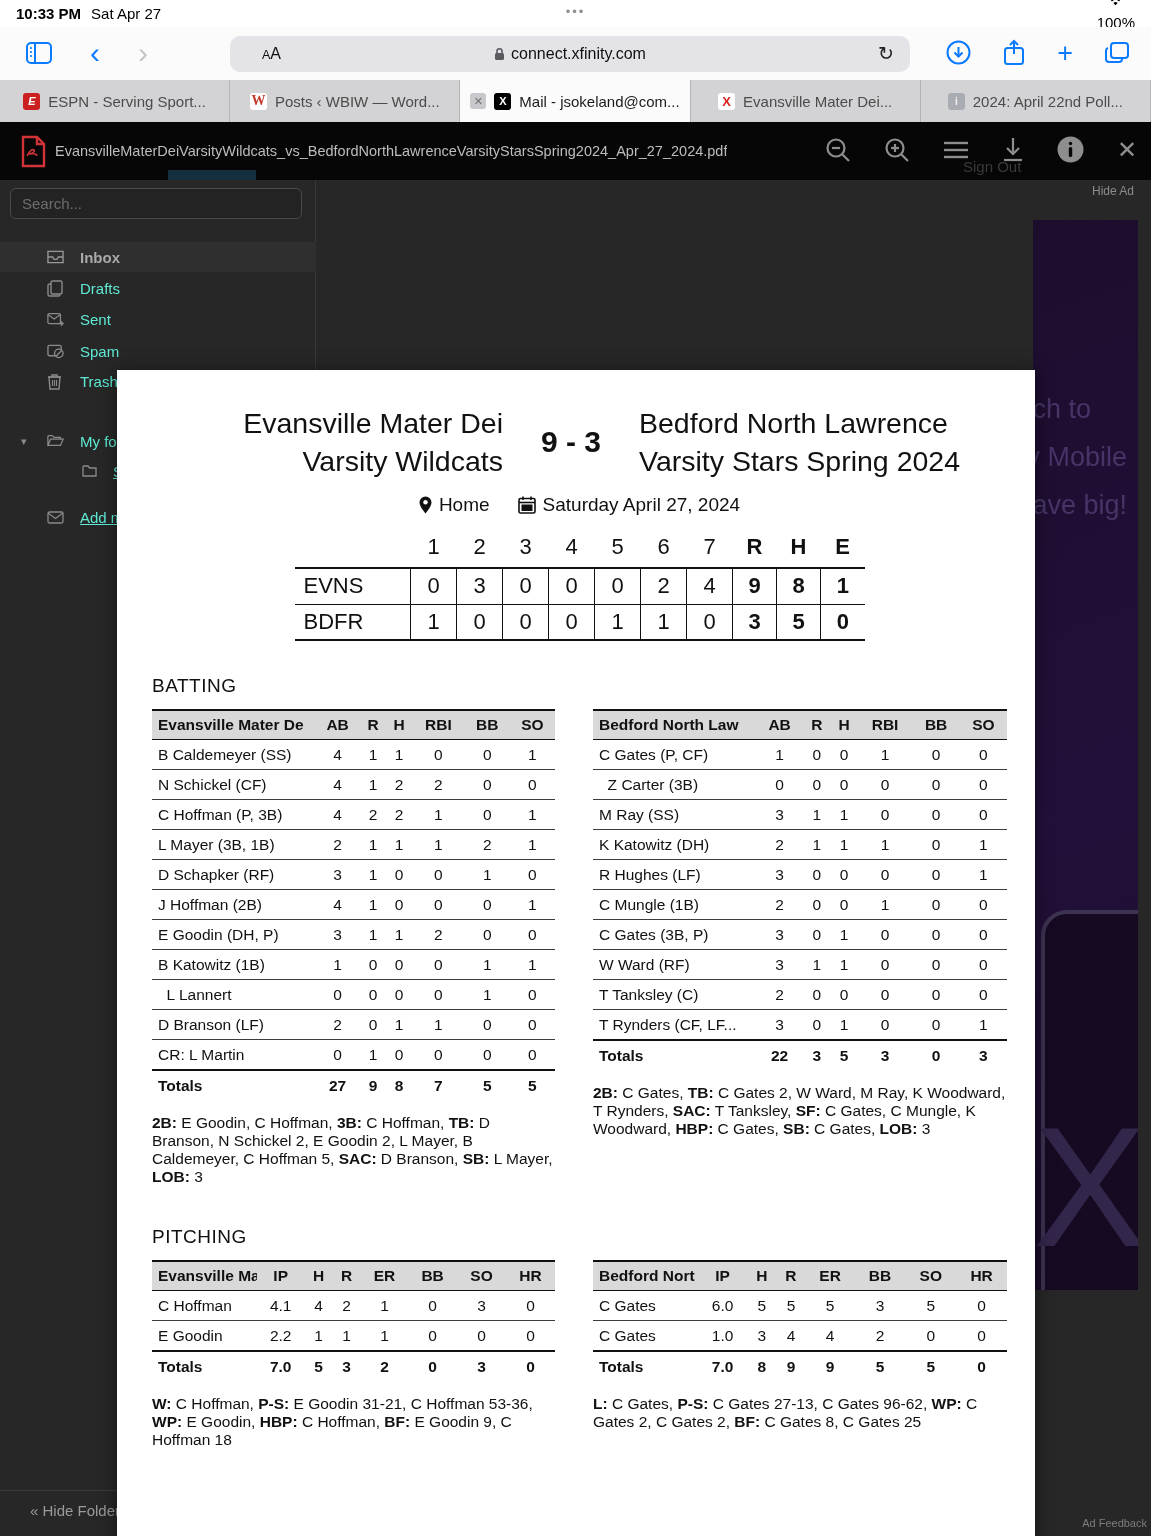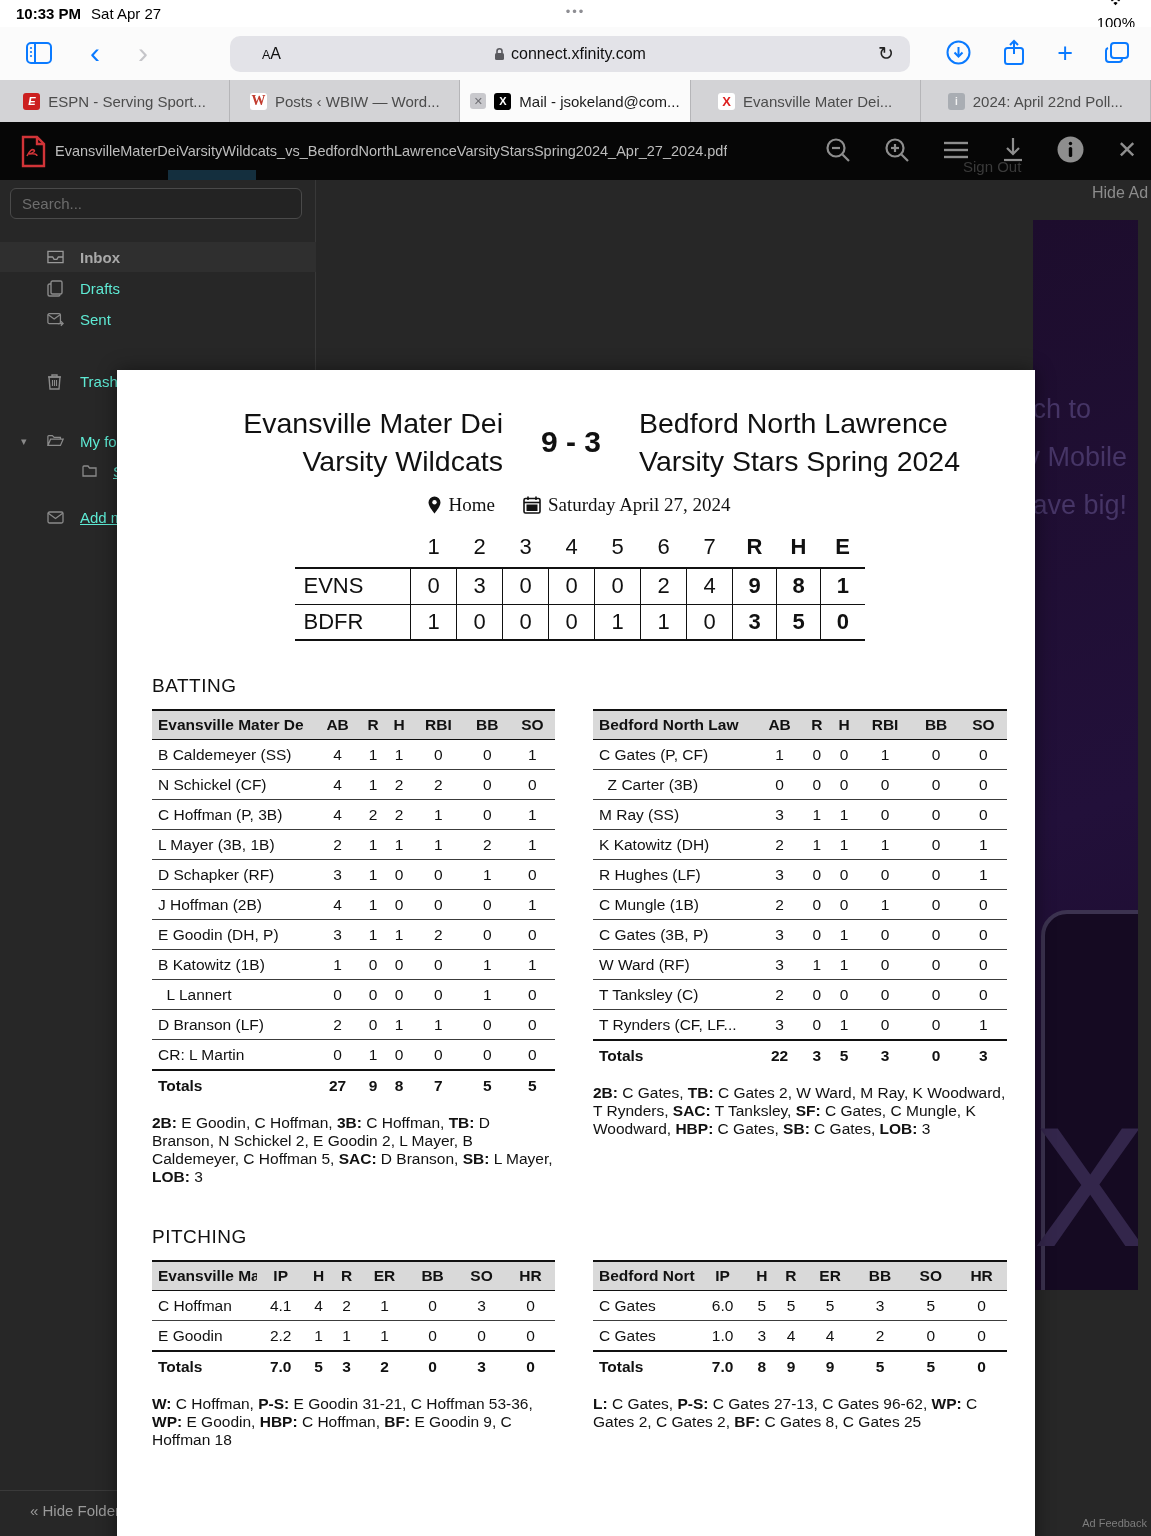--- a/index.html
+++ b/index.html
@@ -70,41 +70,41 @@
   .side-row .lbl { position:absolute; left:80px; font-size:15px; color:#5eead4; white-space:nowrap; }
   .side-row.hl { background:#2f2f2f; }
   .side-row.hl .lbl { font-weight:700; color:#a9a9a9; }
   .tri { position:absolute; left:21px; color:#8a8a8a; font-size:11px; }
   .sub-ic { left:82px !important; }
   .sub-lbl { left:113px !important; text-decoration:underline; }
   .link-lbl { text-decoration:underline; }
   .side-div { position:absolute; left:0; top:1310px; width:316px; border-top:1px solid #3a3a3a; }
   .hide-folders { position:absolute; left:30px; top:1322px; font-size:15px; color:#9a9a9a; }
 
-  .hide-ad { position:absolute; left:1092px; top:4px; font-size:16px; color:#8c8c8c; }
+  .hide-ad { position:absolute; left:1092px; top:4px; font-size:12px; color:#8c8c8c; }
   .ad-panel { position:absolute; left:1033px; top:40px; width:105px; height:1070px; overflow:hidden;
     background:linear-gradient(160deg,#1d0d2d 0%, #22103a 55%, #1a0b28 100%); }
   .ad-text { position:absolute; left:-14px; top:165px; font-size:27px; line-height:48px; color:#463566; white-space:nowrap; }
   .ad-phone { position:absolute; left:8px; top:690px; width:210px; height:430px; border:4px solid #3c3350; border-radius:26px; background:#150a22;}
   .ad-x { position:absolute; left:-12px; top:175px; font-size:170px; color:#33264b; font-weight:400; }
   .ad-vline { position:absolute; left:945px; top:1194px; height:162px; border-left:1px solid #3a3a3a; }
   .ad-info { position:absolute; left:950px; top:1337px; font-size:11px; color:#7d7d7d; }
   .ad-feedback { position:absolute; right:4px; top:1337px; font-size:11px; color:#7d7d7d; }
   .home-indicator { position:absolute; left:399px; top:1344px; width:352px; height:7px; border-radius:4px; background:#fff; z-index:40;}
 
   
   .pdf-page { position:absolute; left:117px; top:190px; width:918px; height:1184px; background:#ffffff; z-index:10;
     color:#111; box-shadow:0 0 18px rgba(0,0,0,.45); padding:0 28px 0 35px; }
   .score-header { display:flex; align-items:center; justify-content:center; margin-top:34px; }
   .team-name { font-size:28.5px; line-height:38px; }
   .team-away { flex:0 0 345px; text-align:right; }
   .big-score { flex:0 0 136px; text-align:center; font-size:30px; font-weight:700; }
   .team-home { flex:0 0 362px; text-align:left; }
   .meta-row { display:flex; justify-content:center; align-items:center; gap:10px; margin-top:14px; font-size:19px; }
-  .meta-item { display:flex; align-items:center; gap:7px;font-family:Liberation Serif, serif; }
+  .meta-item { display:flex; align-items:center; gap:7px; }
   .meta-item + .meta-item { margin-left:18px; }
 
   table { border-collapse:collapse; }
   .linescore { margin:18px auto 0; }
   .linescore th { font-weight:400; font-size:22px; padding:0 0 7px; text-align:center; }
   .linescore td { font-size:22px; text-align:center; height:36px; }
   .linescore td.name-col { width:116px; text-align:left; padding-left:9px; }
   .linescore td:not(.name-col) { width:46px; }
   .linescore td:nth-child(n+9), .linescore th:nth-child(n+9) { font-weight:700; width:44px; }
   .linescore tbody td { border-top:1.5px solid #111; }
@@ -288,20 +288,30 @@
     </div>
     <div class="side-row" style="top:124px;">
       <span class="ic">
         <svg width="19" height="15" viewBox="0 0 19 15">
             <rect x="1" y="1" width="14" height="11" rx="1.5" fill="none" stroke="#8a8a8a" stroke-width="1.4"></rect>
             <path d="M1 2 l7 5 l7-5" fill="none" stroke="#8a8a8a" stroke-width="1.4"></path>
             <path d="M12 12 h6 m-2.5-2.5 L18 12 l-2.5 2.5" fill="none" stroke="#8a8a8a" stroke-width="1.4"></path>
           </svg>
       </span>
       <span class="lbl">Sent</span>
+    </div>
+    <div class="side-row" style="top:156px;">
+      <span class="ic">
+        <svg width="18" height="16" viewBox="0 0 18 16">
+            <rect x="1" y="2" width="14" height="11" rx="1.5" fill="none" stroke="#8a8a8a" stroke-width="1.4"></rect>
+            <circle cx="12.5" cy="10.5" r="4.5" fill="#262626" stroke="#8a8a8a" stroke-width="1.4"></circle>
+            <line x1="9.5" y1="13.5" x2="15.5" y2="7.5" stroke="#8a8a8a" stroke-width="1.4"></line>
+          </svg>
+      </span>
+      <span class="lbl">Spam</span>
     </div>
     <div class="side-row" style="top:186px;">
       <span class="ic">
         <svg width="15" height="17" viewBox="0 0 15 17">
             <path d="M2 4 h11 l-1 12 h-9 z" fill="none" stroke="#8a8a8a" stroke-width="1.4"></path>
             <line x1="1" y1="4" x2="14" y2="4" stroke="#8a8a8a" stroke-width="1.4"></line>
             <path d="M5 4 V2 h5 v2" fill="none" stroke="#8a8a8a" stroke-width="1.4"></path>
             <line x1="5.5" y1="7" x2="5.5" y2="13" stroke="#8a8a8a" stroke-width="1.1"></line>
             <line x1="7.5" y1="7" x2="7.5" y2="13" stroke="#8a8a8a" stroke-width="1.1"></line>
             <line x1="9.5" y1="7" x2="9.5" y2="13" stroke="#8a8a8a" stroke-width="1.1"></line>

